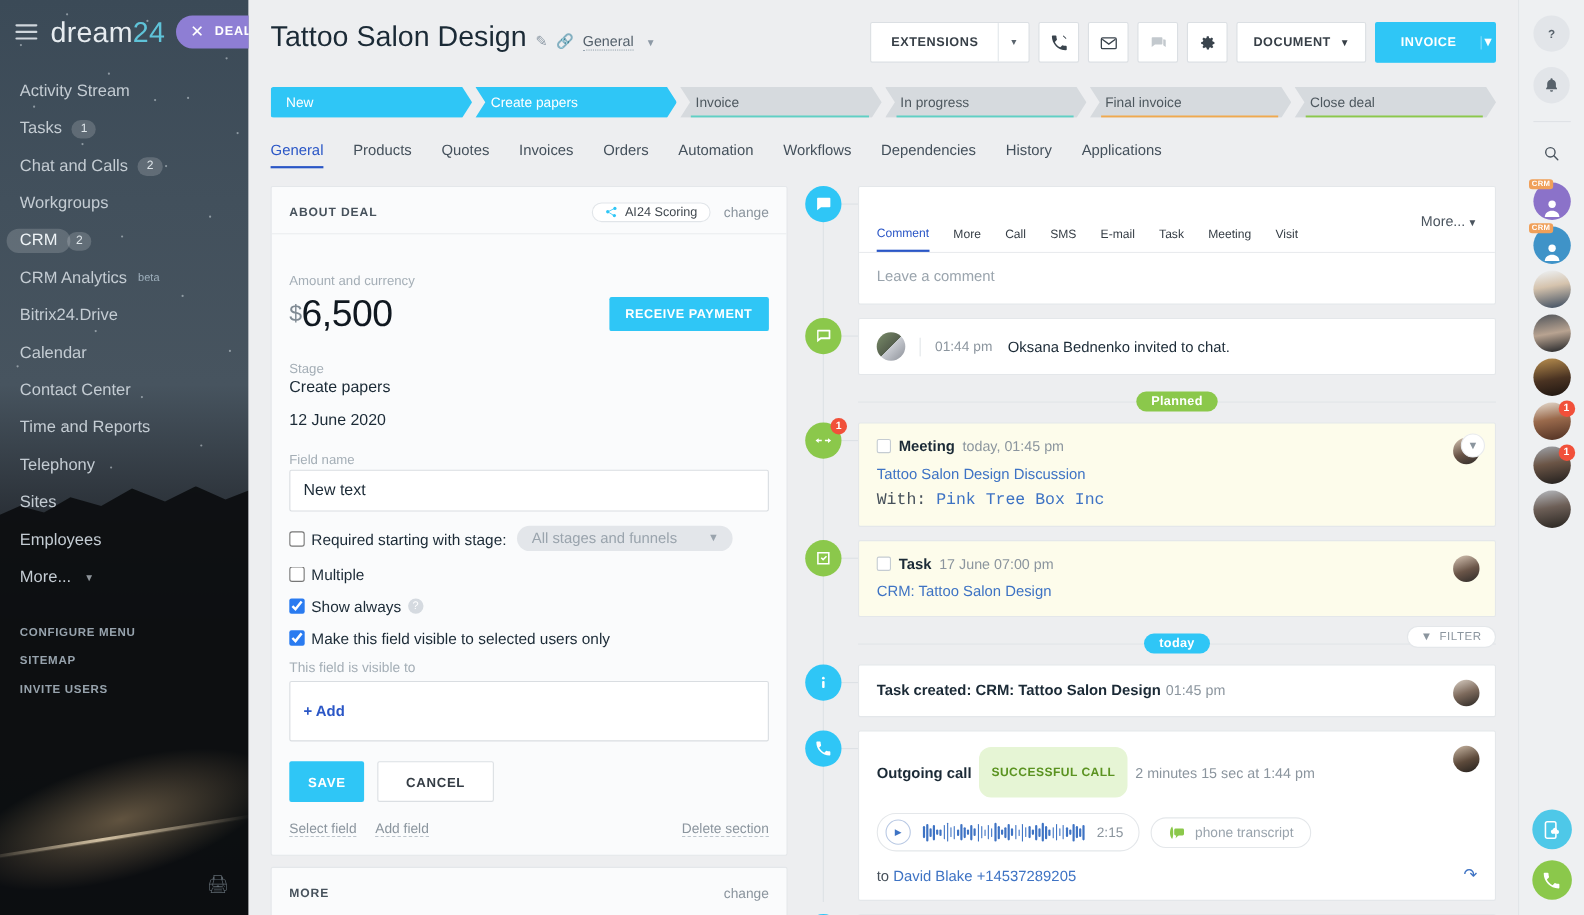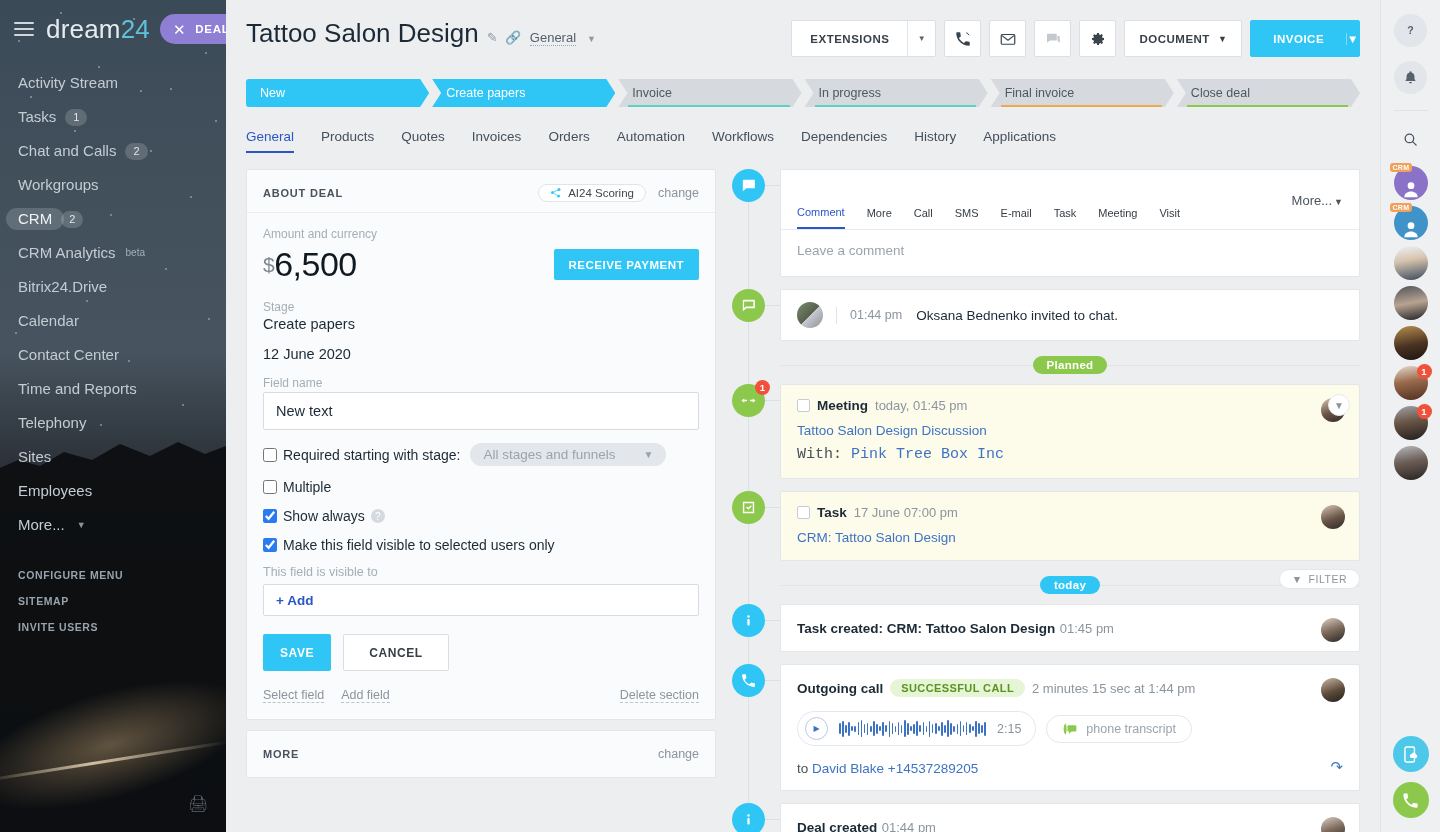--- a/index.html
+++ b/index.html
@@ -148,21 +148,21 @@
   }
   .card-title { font-size:11px; font-weight:bold; letter-spacing:.8px; color:#47525c; flex:1 1 auto; }
   .ai-pill {
     display:flex; align-items:center; gap:6px; border:1px solid #e1e5e9; border-radius:12px;
     padding:2px 11px; font-size:11.5px; color:#40484f; background:#fff; cursor:pointer;
   }
   .ai-pill svg { width:12px; height:12px; }
   .chg { font-size:12.5px; color:#8b959e; margin-left:12px; cursor:pointer; }
 
   .card-body { padding:14px 16px 4px 16px; }
-  .fl { font-size:12px; color:#a4aeb6; margin-bottom:2px; }
+  .fl { font-size:12px; color:#a4aeb6; margin-bottom:2px;margin-top:21px; }
   .amount-row { display:flex; align-items:center; justify-content:space-between; }
   .amount { font-size:34px; color:#101820; font-weight:300; letter-spacing:-.5px; line-height:42px; }
   .amount .cur { font-size:21px; color:#7f8a93; vertical-align:4px; }
   .btn-pay {
     background:#2fc6f6; color:#fff; border:none; border-radius:2px; height:31px;
     padding:0 15px; font-size:11.5px; font-weight:bold; letter-spacing:.5px; cursor:pointer;
     font-family:inherit;
   }
   .fv { font-size:14.5px; color:#1b2a36; }
   .fgroup { margin-top:14px; }
@@ -176,21 +176,21 @@
     display:flex; align-items:center; gap:28px; background:#e3e6ea; border-radius:14px;
     padding:4px 13px; font-size:13.5px; color:#9aa4ad; cursor:pointer; margin-left:4px;
   }
   .sel-pill .cv { font-size:10px; }
   .qmark {
     width:14px; height:14px; border-radius:50%; background:#d5dae0; color:#fff;
     font-size:10px; display:inline-flex; align-items:center; justify-content:center; cursor:pointer;
   }
   .hint { font-size:12.5px; color:#a4aeb6; margin-top:12px; }
   .addbox {
-    margin-top:5px; height:32px; border:1px solid #d9dde1; background:#fff; border-radius:2px;
+    margin-top:5px; height:55px; border:1px solid #d9dde1; background:#fff; border-radius:2px;
     display:flex; align-items:center; padding:0 12px; font-size:13.5px; color:#2a56c6;
     font-weight:bold; cursor:pointer;
   }
   .card-foot { padding:14px 16px 16px 16px; }
   .fbtns { display:flex; gap:12px; }
   .btn-save {
     background:#2fc6f6; color:#fff; border:none; border-radius:2px; height:37px; padding:0 17px;
     font-size:12px; font-weight:bold; letter-spacing:.6px; cursor:pointer; font-family:inherit;
   }
   .btn-cancel {
@@ -294,21 +294,21 @@
   .wave i { width:1.6px; background:#3e73c4; border-radius:1px; }
   .dur { font-size:12.5px; color:#8b959e; }
   .transcript {
     display:flex; align-items:center; gap:8px; border:1px solid #e4e7ea; border-radius:19px;
     padding:6px 15px; font-size:12.5px; color:#9aa4ad; cursor:pointer; background:#fff;
   }
   .transcript svg { width:16px; height:14px; }
   .callto { font-size:13.5px; color:#46505a; margin-top:15px; }
   .callto a { color:#3e73c4; cursor:pointer; }
   .badge-ok {
-    background:#e6f5d5; color:#5b9321; border-radius:11px; padding:3px 11px;
+    background:#e6f5d5; color:#5b9321; border-radius:11px; padding:17px 11px;
     font-size:11px; font-weight:bold; letter-spacing:.4px;
   }
   .call-out-ic { position:absolute; right:16px; bottom:14px; color:#3e73c4; font-size:15px; }
 
   
   .rail {
     width:60px; flex:0 0 60px; height:832px; background:#eef0f2;
     border-left:1px solid #e2e5e8; display:flex; flex-direction:column;
     align-items:center; padding-top:14px; position:relative;
   }

